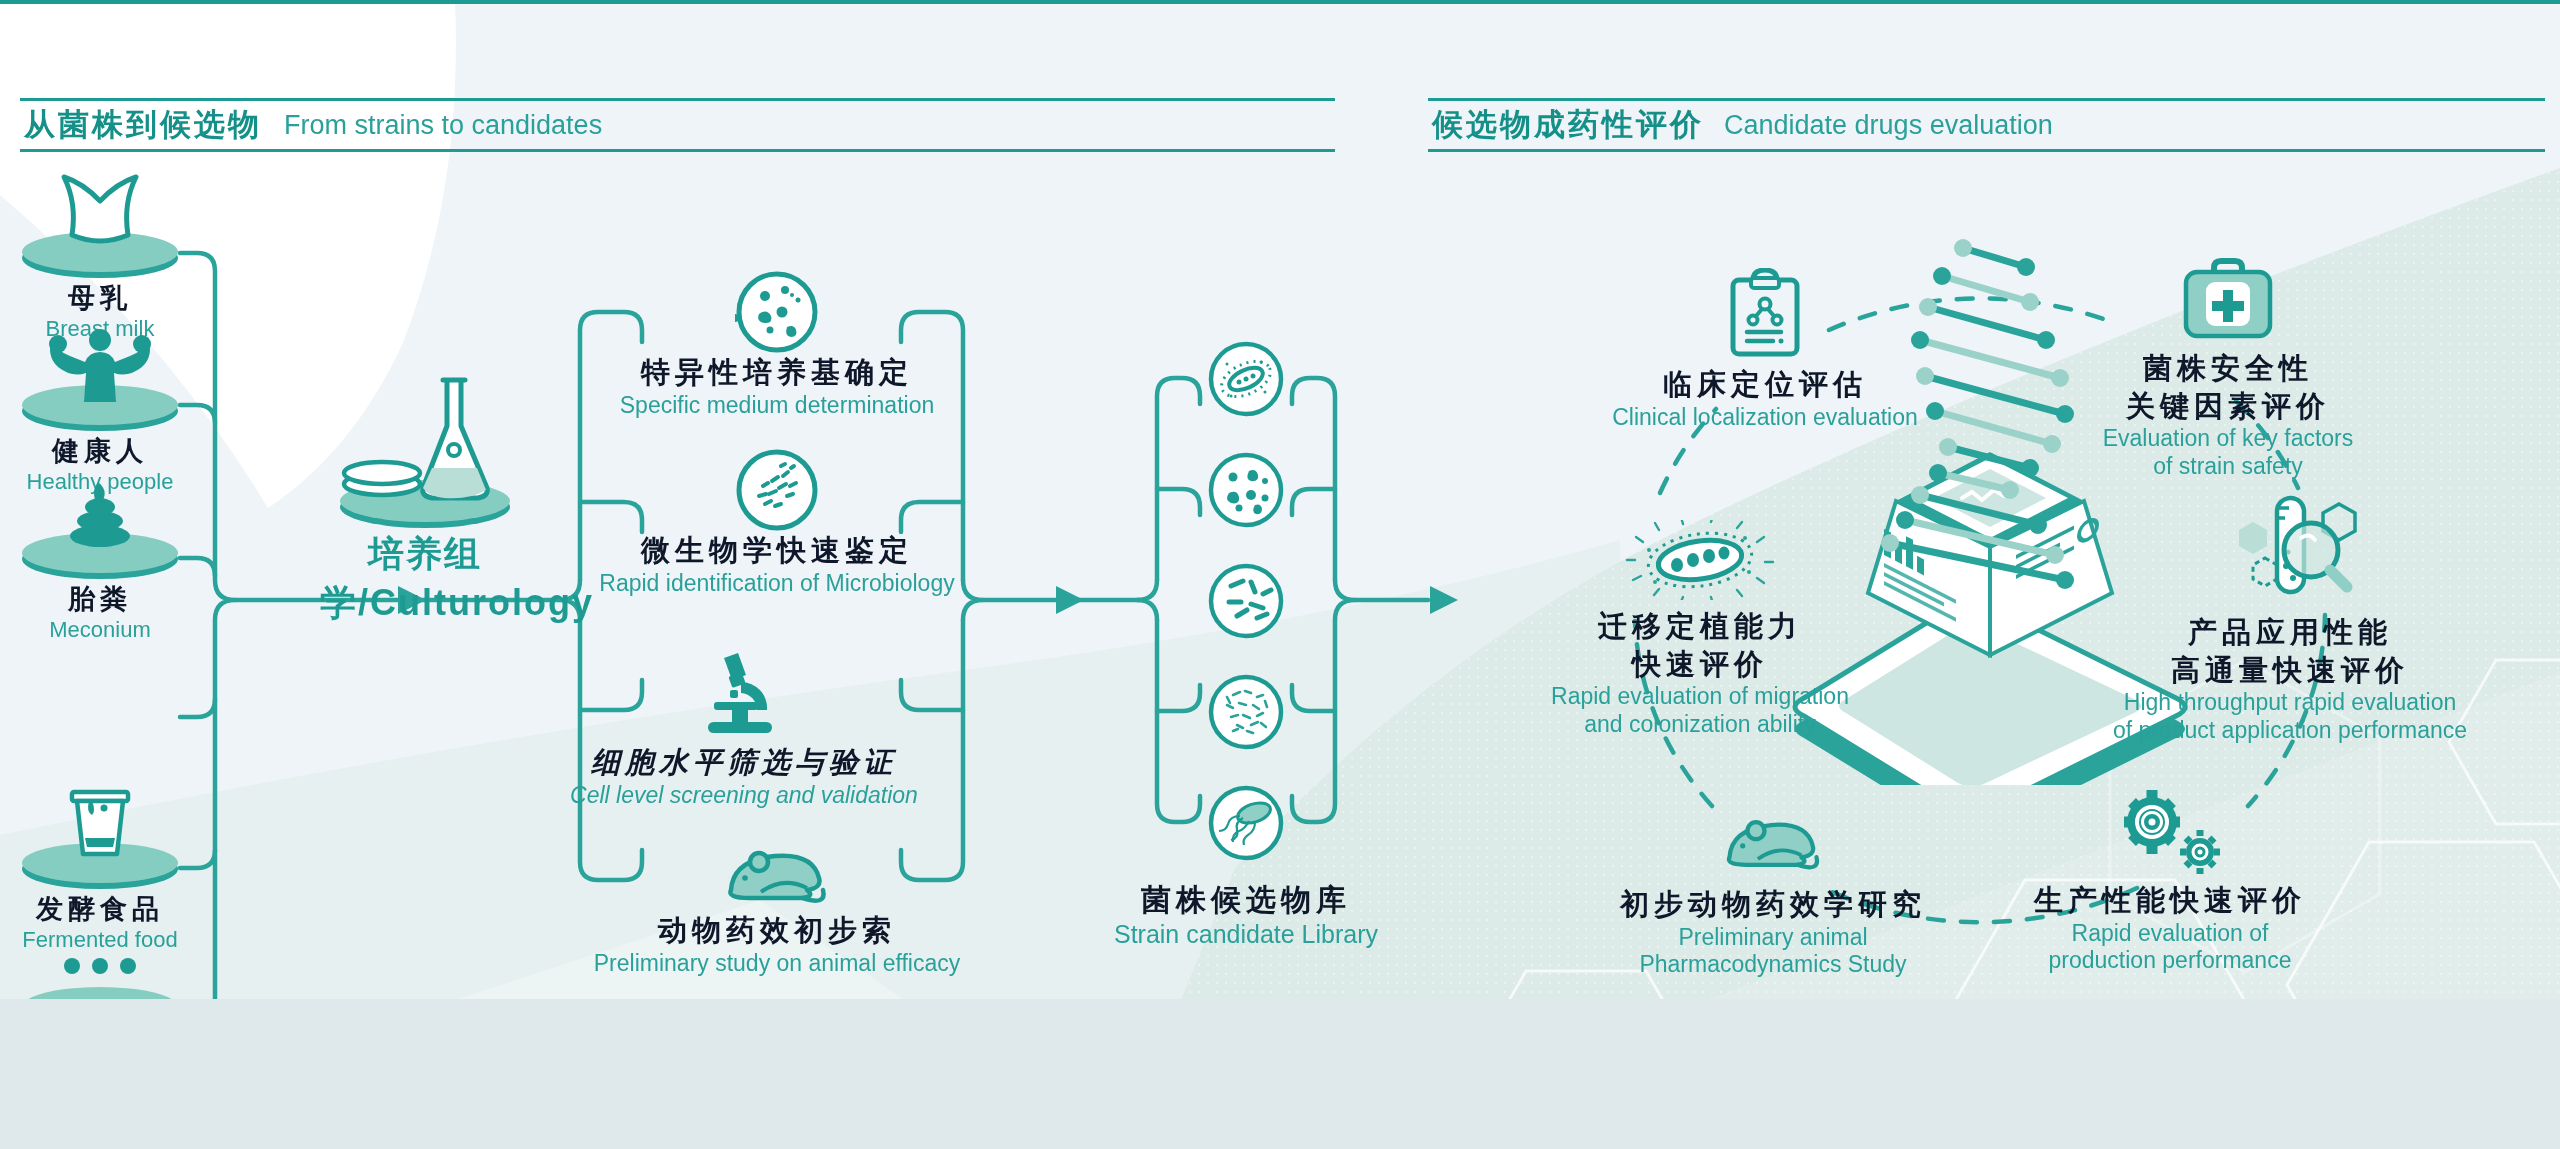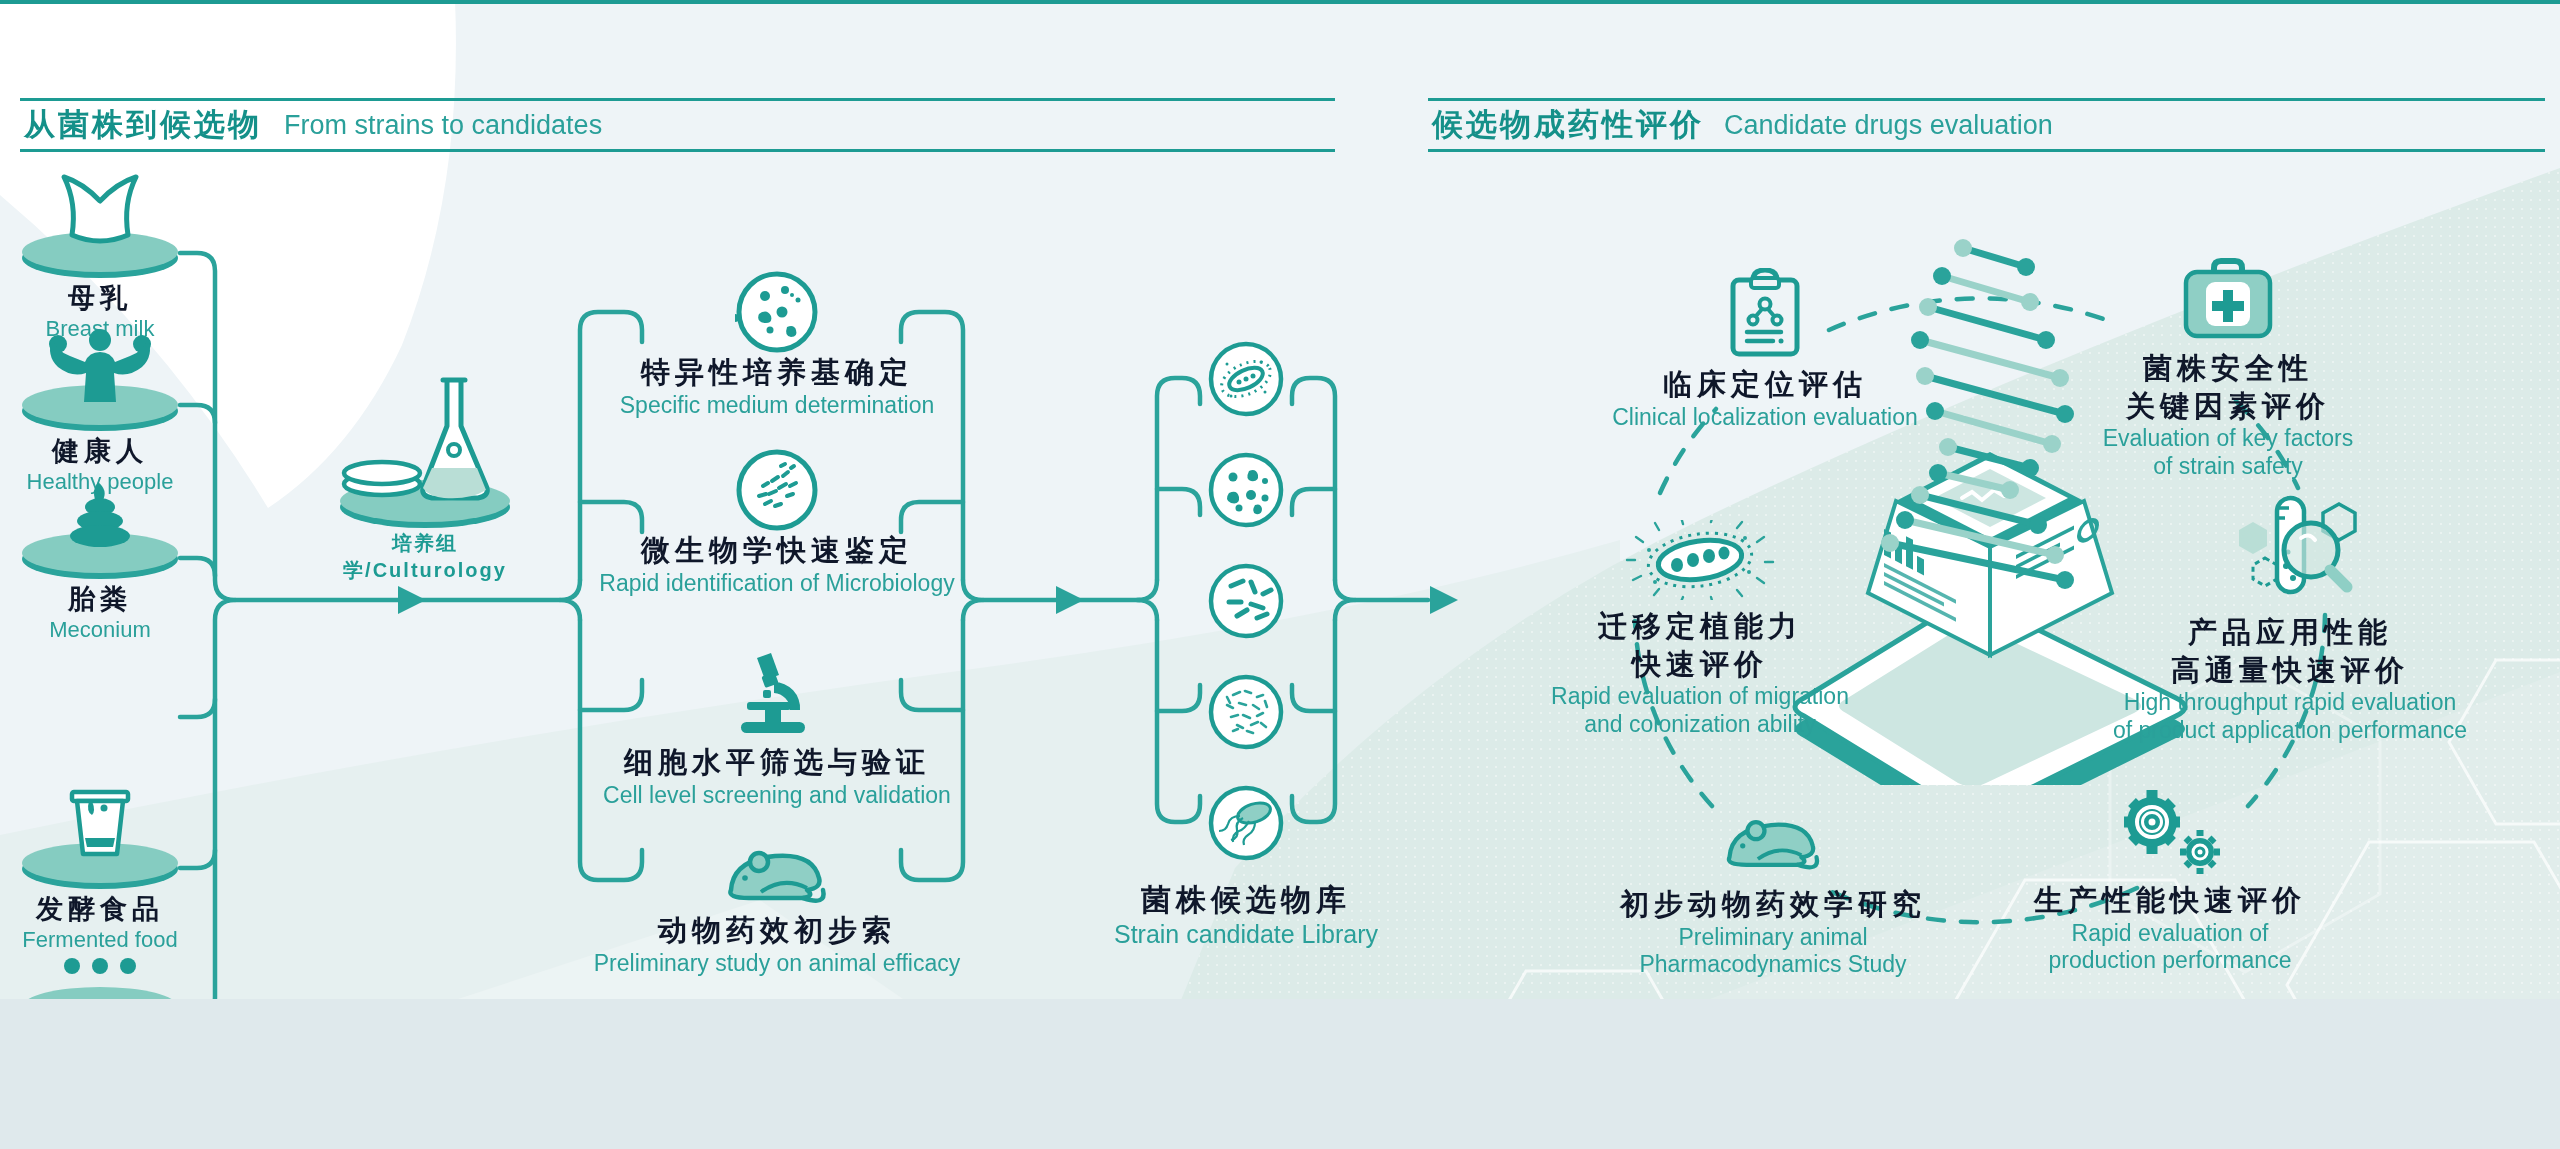--- a/index.html
+++ b/index.html
@@ -19,21 +19,21 @@
   .src{width:200px;left:0;text-align:center;}
   .src .zh{font-size:27px;}
   .src .en{font-size:22px;}
   .step{width:420px;text-align:center;}
   .step svg{margin:0 auto;}
   .evalitem{width:440px;text-align:center;}
   .evalitem svg{margin:0 auto 8px auto;}
   .evalitem .zh{font-size:29px;}
   .lib-label .zh{font-size:30px;}
   .lib-label .en{font-size:25px;}
-  .flask-label{font-size:20px;font-weight:700;color:#1d9b93;letter-spacing:2px;}
+  .flask-label{font-size:36px;font-weight:700;color:#1d9b93;letter-spacing:2px;}
 </style>
 </head>
 <body>
 
 <div class="stage">
 
   <svg class="abs" width="2560" height="1149" viewBox="0 0 2560 1149" style="left:0;top:0">
     <defs>
       <pattern id="dots" width="9" height="9" patternUnits="userSpaceOnUse">
         <circle cx="2" cy="2" r="1.1" fill="#ffffff" opacity="0.5"></circle>
@@ -244,21 +244,21 @@
         <path d="M40,58 l6,-2"></path>
           <path d="M28,38 l5,-3"></path>
           <path d="M56,20 l3,-2"></path>
           <path d="M46,18 l4,-2"></path>
       </g>
     </svg>
     <div class="zh">微生物学快速鉴定</div>
     <div class="en">Rapid identification of Microbiology</div>
   </div>
 
-  <div class="abs step" style="left:567px;top:652px;">
+  <div class="abs step" style="left:534px;top:652px;font-style:italic;">
     <svg width="100" height="92" viewBox="0 0 100 92">
       <g fill="#1d9b93">
         <polygon points="30,6 44,1 52,23 38,28"></polygon>
         <rect x="36" y="22" width="14" height="12" rx="2" transform="rotate(-20 43 28)"></rect>
         <path d="M47,30 A26,26 0 0 1 73,58 L63,58 A17,17 0 0 0 47,41 Z"></path>
         <rect x="20" y="50" width="44" height="8" rx="3"></rect>
         <rect x="38" y="58" width="16" height="12"></rect>
         <rect x="14" y="70" width="64" height="11" rx="5.5"></rect>
         <rect x="36" y="38" width="8" height="8" rx="2"></rect>
       </g>

